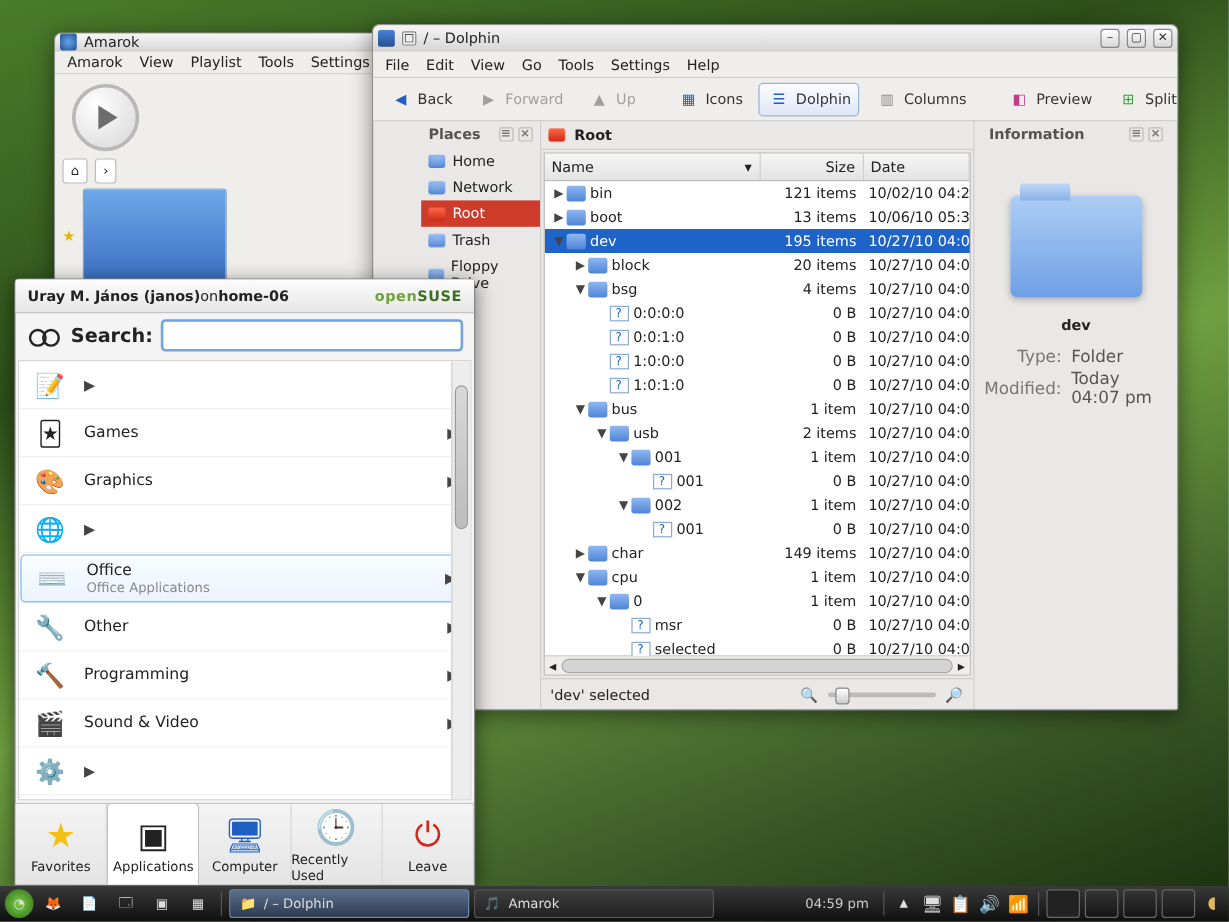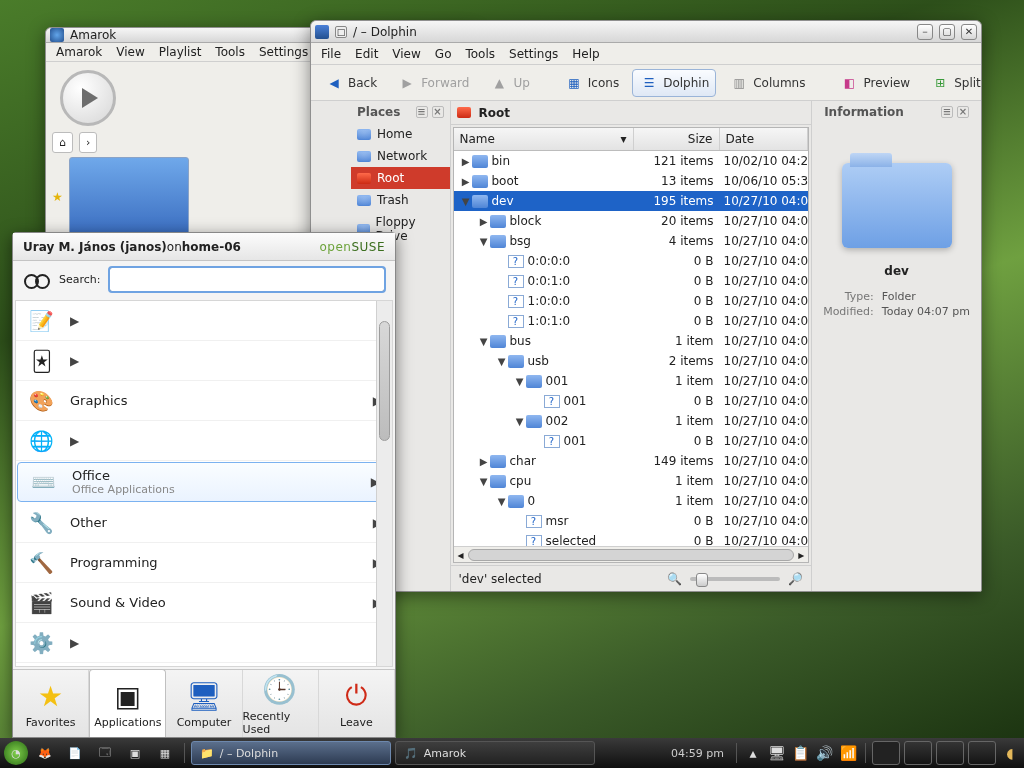--- a/index.html
+++ b/index.html
@@ -56,45 +56,45 @@
 .ft-scroll { height:16px; background:#efeeea; border-top:1px solid #cfcfcf; display:flex; align-items:center; padding:0 4px; gap:4px;}
 .ft-scroll .track{flex:1; height:12px; background:#d4d4d4; border:1px solid #a8a8a8; border-radius:6px;}
 .dolphin-status { height: 26px; display: flex; align-items: center; padding: 0 8px; gap: 10px; border-top: 1px solid #cfcfcf; }
 .zoom { margin-left:auto; display:flex; align-items:center; gap:8px;}
 .zoom .slider{ width:90px; height:4px; background:#bbb; border-radius:2px; position:relative;}
 .zoom .slider::after{content:""; position:absolute; left:6px; top:-4px; width:10px; height:12px; background:linear-gradient(#fff,#ccc); border:1px solid #888; border-radius:3px;}
 .info-pane { width: 176px; display:flex; flex-direction:column; align-items:center; padding:0 6px;}
 .info-pane .big-folder{ width:110px; height:85px; margin:40px 0 12px; background:linear-gradient(#aecdf5 0%,#6ea0e5 100%); border-radius:6px; position:relative; box-shadow:0 2px 6px rgba(0,0,0,.25);}
 .info-pane .big-folder::before{content:""; position:absolute; top:-10px; left:8px; width:42px; height:14px; background:linear-gradient(#bfd6f5,#8bb2e8); border-radius:3px 3px 0 0;}
 .info-pane .iname{font-weight:bold; margin:4px 0 10px;}
-.info-pane table{font-size:11px; color:#555;}
+.info-pane table{font-size:14px; color:#555;}
 .info-pane td:first-child{text-align:right; padding-right:6px; color:#777;}
 
 
 .amarok { top: 27px; left: 45px; width: 430px; height: 210px; z-index: 10; }
 .amarok .body { flex:1; padding:6px; display:flex; flex-direction:column; gap:4px; background:#efeeea;}
 .playbtn { width:56px; height:56px; border-radius:50%; border:3px solid #b8b8b8; background:radial-gradient(circle at 35% 30%,#fff,#d6d6d6); display:flex; align-items:center; justify-content:center; margin:2px 0 2px 8px;}
 .playbtn::after{content:""; border-left:16px solid #6d6d6d; border-top:10px solid transparent; border-bottom:10px solid transparent; margin-left:4px;}
 .amarok-row{display:flex; align-items:center; gap:6px;}
 .amarok .tab{background:#fff; border:1px solid #bcbcbc; border-radius:3px; padding:3px 6px; font-size:11px;}
 .amarok .filter{border:1px solid #a6a6a6; border-radius:4px; padding:3px 6px; width:100px; font-size:11px; color:#888; background:#fff;}
 .amarok .art{width:120px; height:80px; background:linear-gradient(#6fa8ea,#3a6dc0); border:1px solid #8aa3c7; border-radius:3px;}
 .amarok h3{font-weight:bold; font-size:14px;}
 
 
 .kmenu { position:absolute; left:12px; bottom:30px; width:384px; height:506px; z-index:50; background:#f4f4f4; border:1px solid #888; border-radius:4px 4px 0 0; box-shadow:0 4px 16px rgba(0,0,0,.5); display:flex; flex-direction:column;}
 .kmenu-hdr{ height:28px; background:linear-gradient(#fcfcfc,#e6e6e6); border-bottom:1px solid #c4c4c4; display:flex; align-items:center; padding:0 10px; font-size:12px;}
 .kmenu-hdr b{font-weight:bold;}
-.kmenu-hdr .brand{margin-left:auto; color:#6da33b; font-weight:normal; letter-spacing:.5px;}
+.kmenu-hdr .brand{margin-left:auto; color:#6da33b; font-weight:bold; letter-spacing:.5px;}
 .kmenu-hdr .brand i{color:#3b6e1e; font-style:normal;}
 .kmenu-search{ display:flex; align-items:center; gap:8px; padding:6px 10px;}
 .kmenu-search .binoc{width:28px; height:24px; position:relative;}
 .kmenu-search .binoc::before,.kmenu-search .binoc::after{content:""; position:absolute; width:11px; height:11px; border:2px solid #222; border-radius:50%; top:6px;}
 .kmenu-search .binoc::before{left:1px;} .kmenu-search .binoc::after{right:1px;}
-.kmenu-search label{font-size:11px;}
+.kmenu-search label{font-size:16px;font-weight:bold;}
 .kmenu-search input{flex:1; border:1px solid #8a8a8a; border-radius:3px; padding:4px 6px; font-size:13px; background:#fff; outline:2px solid #6fa3e2; outline-offset:-1px;}
 .kmenu-list{ flex:1; overflow:hidden; background:#fff; margin:2px; border:1px solid #d6d6d6; position:relative;}
 .kmenu-list ul{list-style:none;}
 .kmenu-item{ display:flex; align-items:center; gap:12px; height:40px; padding:0 10px; border-bottom:1px solid #f0f0f0;}
 .kmenu-item .kico{ width:32px; height:32px; border-radius:6px; display:flex; align-items:center; justify-content:center; font-size:20px;}
 .kmenu-item .lbl{flex:1; font-size:13px;}
 .kmenu-item .sub{font-size:11px; color:#888; display:block;}
 .kmenu-item .arrow{color:#444;}
 .kmenu-item.sel{ border:1px solid #7bb2f0; border-radius:4px; background:linear-gradient(#fafdff,#eaf3ff); margin:1px;}
 .kmenu-vscroll{ position:absolute; right:0; top:0; bottom:0; width:16px; background:#ececec; border-left:1px solid #d0d0d0;}
@@ -526,20 +526,21 @@
     <input type="text" style="">
   </div>
   <div class="kmenu-list">
     <ul id="kmenu-items">
         <li class="kmenu-item">
           <span class="kico">📝</span>
           <span class="arrow">▶</span>
         </li>
         <li class="kmenu-item">
           <span class="kico">🃏</span>
+          <span class="lbl">Games</span>
           <span class="arrow">▶</span>
         </li>
         <li class="kmenu-item">
           <span class="kico">🎨</span>
           <span class="lbl">Graphics</span>
           <span class="arrow">▶</span>
         </li>
         <li class="kmenu-item">
           <span class="kico">🌐</span>
           <span class="arrow">▶</span>

